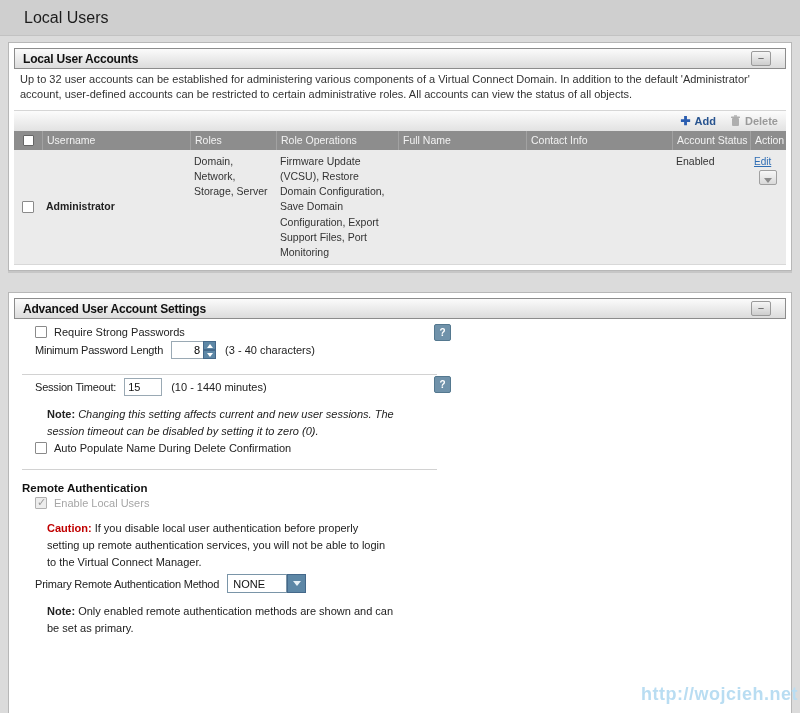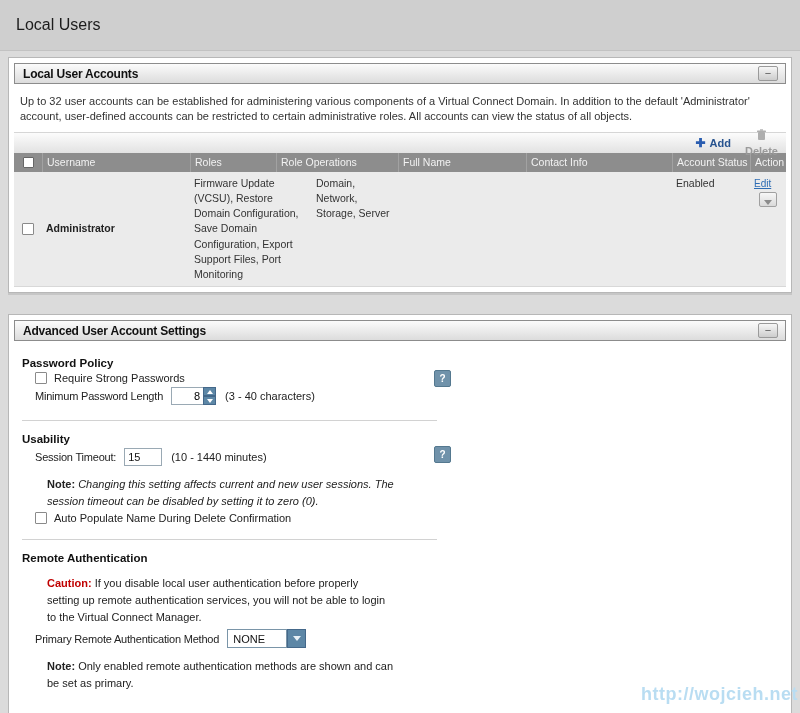--- a/index.html
+++ b/index.html
@@ -1,38 +1,38 @@
 <!DOCTYPE html>
 <html><head>
 <meta charset="utf-8">
 <style>
   * { margin:0; padding:0; box-sizing:border-box; }
   html,body { width:800px; }
   body { font-family:"Liberation Sans", sans-serif; background:#dbdbdb; }
   .page { position:relative; width:800px; height:713px; overflow:hidden; background:#dbdbdb; }
 
   
-  .titlebar { height:51px; background:#cfcfcf; border-bottom:1px solid #c2c2c2; display:flex; align-items:center; padding-left:16px; }
+  .titlebar { height:36px; background:#cfcfcf; border-bottom:1px solid #c2c2c2; display:flex; align-items:center; padding-left:24px; }
   .titlebar span { font-size:16px; color:#1c1c1c; }
 
   
   .container { margin:0 8px; background:#fff; border:1px solid #b7b7b7; box-shadow:0 2px 0 #c6c6c6; padding:5px; }
   .container.accounts { margin-top:6px; min-height:198px; }
   .container.settings { margin-top:21px; min-height:441px; }
 
-  .panel-header { height:21px; border:1px solid #8c8c8c; background:linear-gradient(#fbfbfb,#dcdcdc); display:flex; align-items:center; padding:0 7px 0 8px;gap:8px; }
+  .panel-header { height:21px; border:1px solid #8c8c8c; background:linear-gradient(#fbfbfb,#dcdcdc); display:flex; align-items:center; padding:0 14px 0 8px;gap:8px; }
   .panel-title { font-size:12px; font-weight:bold; color:#111; letter-spacing:-0.2px; }
   .min-btn { margin-left:auto; width:20px; height:15px; border:1px solid #9a9a9a; border-radius:2px; background:linear-gradient(#f6f6f6,#cdcdcd); font-size:11px; line-height:11px; color:#555; cursor:pointer; font-family:inherit; }
 
   
-  .desc { font-size:11px; color:#333; line-height:1.4; margin:10px 6px 7px 6px; max-width:772px; }
+  .desc { font-size:11px; color:#333; line-height:1.4; margin:3px 6px 7px 6px; max-width:772px; }
   .toolbar { height:21px; background:linear-gradient(#fcfcfc,#e2e2e2); border-top:1px solid #d6d6d6; display:flex; align-items:center; justify-content:flex-end; gap:14px; padding-right:8px; }
   .tool-link { display:inline-flex; align-items:center; gap:4px; font-size:11px; font-weight:bold; text-decoration:none; cursor:pointer; }
   .tool-link.add { color:#27538f; }
-  .tool-link.del { color:#9a9a9a; cursor:default;flex-direction:column; }
+  .tool-link.del { color:#9a9a9a; cursor:default; }
   .plus-ic { color:#2a5db0; font-size:12px; line-height:10px; }
 
   .thead { display:flex; background:#8d8d8d; height:19px; align-items:center; }
   .thead .cell { color:#f2f2f2; font-size:10.5px; padding:0 4px; border-left:1px solid #a2a2a2; height:19px; display:flex; align-items:center; overflow:hidden; white-space:nowrap; }
   .thead .cell:first-child { border-left:none; }
   .trow { display:flex; background:#ebebeb; min-height:72px; border-bottom:1px solid #d8d8d8; }
   .trow .cell { font-size:10.5px; color:#333; padding:4px 4px; line-height:1.45; }
   .c-check { width:28px; display:flex; justify-content:center; }
   .c-user { width:148px; }
   .c-roles { width:86px; }
@@ -132,41 +132,40 @@
       <div class="cell c-action">Action</div>
     </div>
 
     <div class="trow">
       <div class="cell c-check row-center">
           <span class="cb"></span>
         </div>
       <div class="cell c-user row-center">
           <span class="uname">Administrator</span>
         </div>
+      <div class="cell c-roles">Domain, Network, Storage, Server</div>
       <div class="cell c-ops">Firmware Update (VCSU), Restore Domain Configuration, Save Domain Configuration, Export Support Files, Port Monitoring</div>
-      <div class="cell c-roles">Domain, Network, Storage, Server</div>
       <div class="cell c-full"></div>
       <div class="cell c-contact"></div>
       <div class="cell c-status">Enabled</div>
       <div class="cell c-action">
         <a class="edit-link">Edit</a>
         <button class="action-dd"><span class="tri-gray"></span></button>
       </div>
     </div>
   </div>
 
   <div class="container settings">
     <div class="panel-header">
       <span class="panel-title">Advanced User Account Settings</span>
       <button class="min-btn">−</button>
     </div>
 
     <div class="form">
 
-      <h3 class="sec-h">Password Policy</h3>
 
       <div class="frow">
         <label>
           <span class="cb"></span>
           <span>Require Strong Passwords</span>
         </label>
         <button class="help-btn">?</button>
       </div>
 
       <div class="frow">
@@ -176,21 +175,20 @@
           <span class="spin-col">
             <button class="sp sp-up"></button>
             <button class="sp sp-dn"></button>
           </span>
         </span>
         <span class="hint">(3 - 40 characters)</span>
       </div>
 
       <hr class="divider">
 
-      <h3 class="sec-h">Usability</h3>
 
       <div class="frow">
         <span class="flabel">Session Timeout:</span>
         <input class="txt-input w38" value="15" style="">
         <span class="hint">(10 - 1440 minutes)</span>
         <button class="help-btn">?</button>
       </div>
 
       <p class="note"><b>Note:</b> <span class="it">Changing this setting affects current and new user sessions. The session timeout can be disabled by setting it to zero (0).</span></p>
 
@@ -198,20 +196,26 @@
         <label>
           <span class="cb"></span>
           <span>Auto Populate Name During Delete Confirmation</span>
         </label>
       </div>
 
       <hr class="divider">
 
       <h3 class="sec-h">Remote Authentication</h3>
 
+      <div class="frow">
+        <label class="dis-label">
+          <span class="cb checked-dis"></span>
+          <span class="dis-label">Enable Local Users</span>
+        </label>
+      </div>
 
       <p class="caution"><b>Caution:</b> <span>If you disable local user authentication before properly setting up remote authentication services, you will not be able to login to the Virtual Connect Manager.</span></p>
 
       <div class="frow">
         <span class="flabel">Primary Remote Authentication Method</span>
         <span class="select-box">
           <span class="sel-val">NONE</span>
           <button class="sel-btn"></button>
         </span>
       </div>

